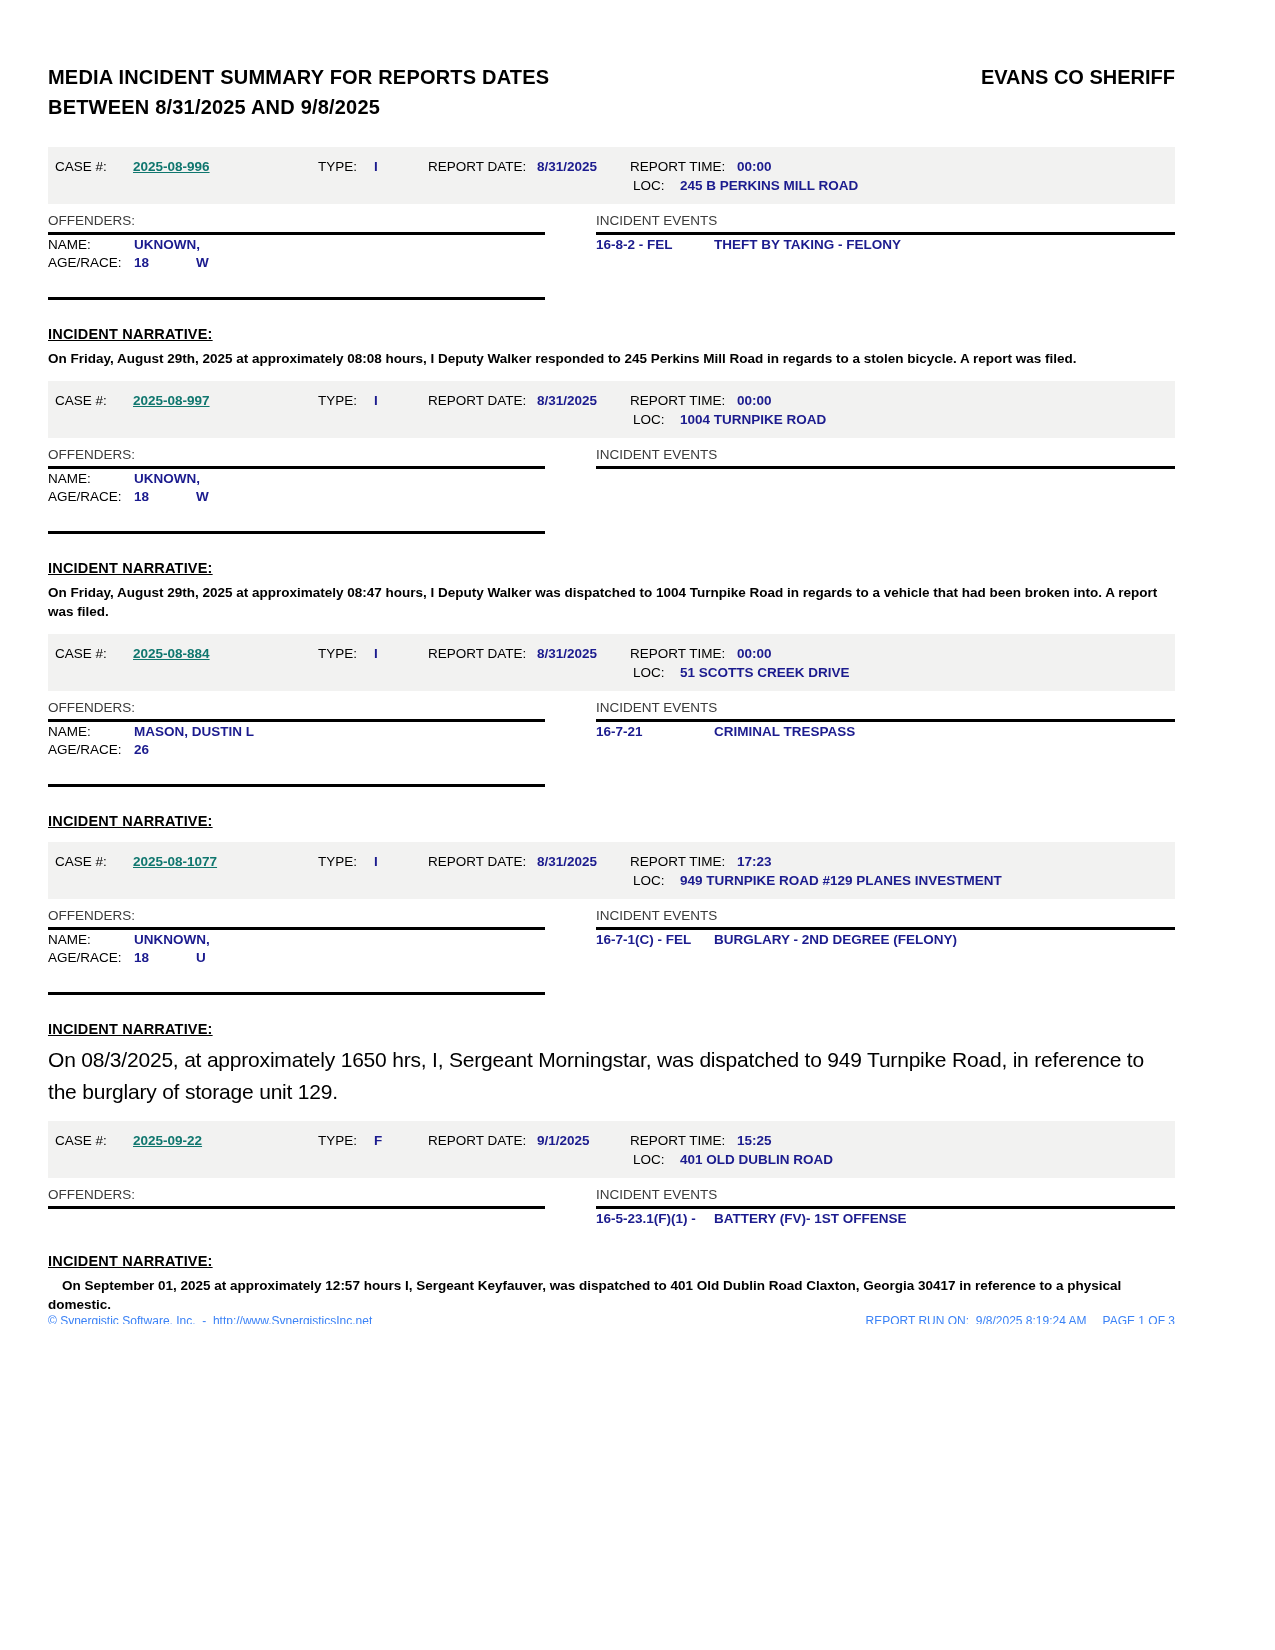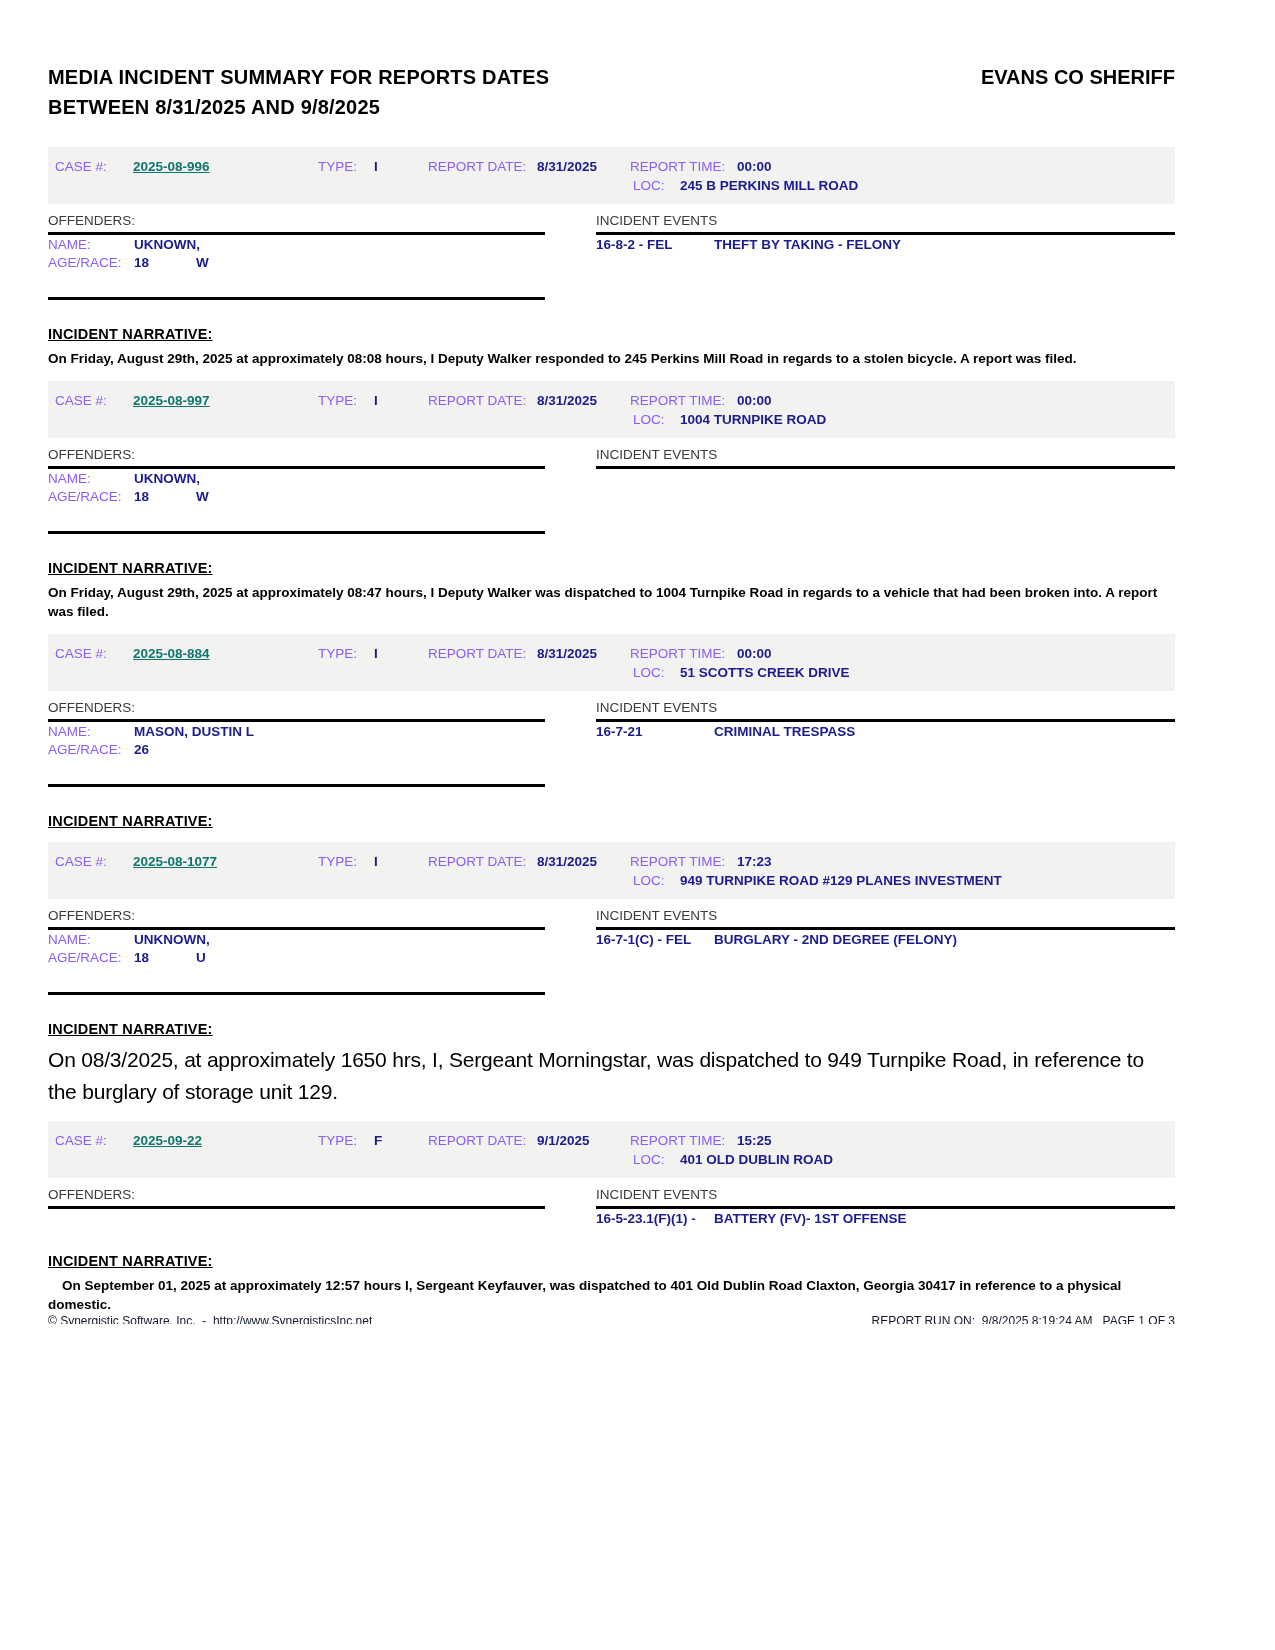--- a/index.html
+++ b/index.html
@@ -14,21 +14,21 @@
   }
   
   .hdr { display:flex; justify-content:space-between; align-items:flex-start; }
   .hdr-title { font-size:20px; font-weight:bold; line-height:30px; letter-spacing:.2px; max-width:720px; }
   .hdr-agency { font-size:20px; font-weight:bold; line-height:30px; white-space:nowrap; }
   .top-rule { height:6px; background:#000; margin-top:12px; }
   
   .case { margin-top:13px; }
   .band { background:#f2f2f1; padding:10px 6px 9px 7px; }
   .band-row { display:flex; font-size:13.5px; line-height:19px; align-items:baseline; }
-  .lbl { color:#8b5cf6; }
+  .lbl { color:#000000; }
   .val { color:#1b1b8e; font-weight:bold; }
   .link { color:#0f766e; text-decoration:underline; cursor:pointer; }
   .w-case   { width:78px;  flex:none; }
   .w-casenum{ width:185px; flex:none; }
   .w-type   { width:56px;  flex:none; }
   .w-typeval{ width:54px;  flex:none; }
   .w-rdate  { width:109px; flex:none; }
   .w-rdateval{ width:93px; flex:none; }
   .w-rtime  { width:107px; flex:none; }
   .spacer-loc { width:578px; flex:none; }
@@ -44,22 +44,22 @@
   .w-name { width:86px; flex:none; }
   .w-age  { width:62px; flex:none; }
   .code   { min-width:110px; margin-right:8px; }
   .close-line { margin-top:26px; }
   
   .narr-h { margin-top:26px; font-size:14.5px; font-weight:bold; text-decoration:underline; letter-spacing:.2px; }
   .narr { margin-top:7px; font-size:13.5px; font-weight:bold; line-height:19px; }
   .narr-large { font-weight:normal; font-size:21px; line-height:32px; letter-spacing:-.2px; }
   .narr-indent { text-indent:14px; }
   
-  .ftr { margin-top:auto; display:flex; justify-content:space-between; font-size:12px; color:#0f172a; }
-  .ftr-right { display:flex; gap:10px; white-space:nowrap;text-align:center; }
+  .ftr { margin-top:auto; display:flex; justify-content:space-between; font-size:12px; color:#3b82f6; }
+  .ftr-right { display:flex; gap:16px; white-space:nowrap;text-align:center; }
   .ftr span { white-space:pre-wrap; }
 </style>
 </head>
 <body>
 
 <div class="page">
 
   <div class="hdr">
     <div class="hdr-title">
       <div>MEDIA INCIDENT SUMMARY FOR REPORTS DATES</div>

